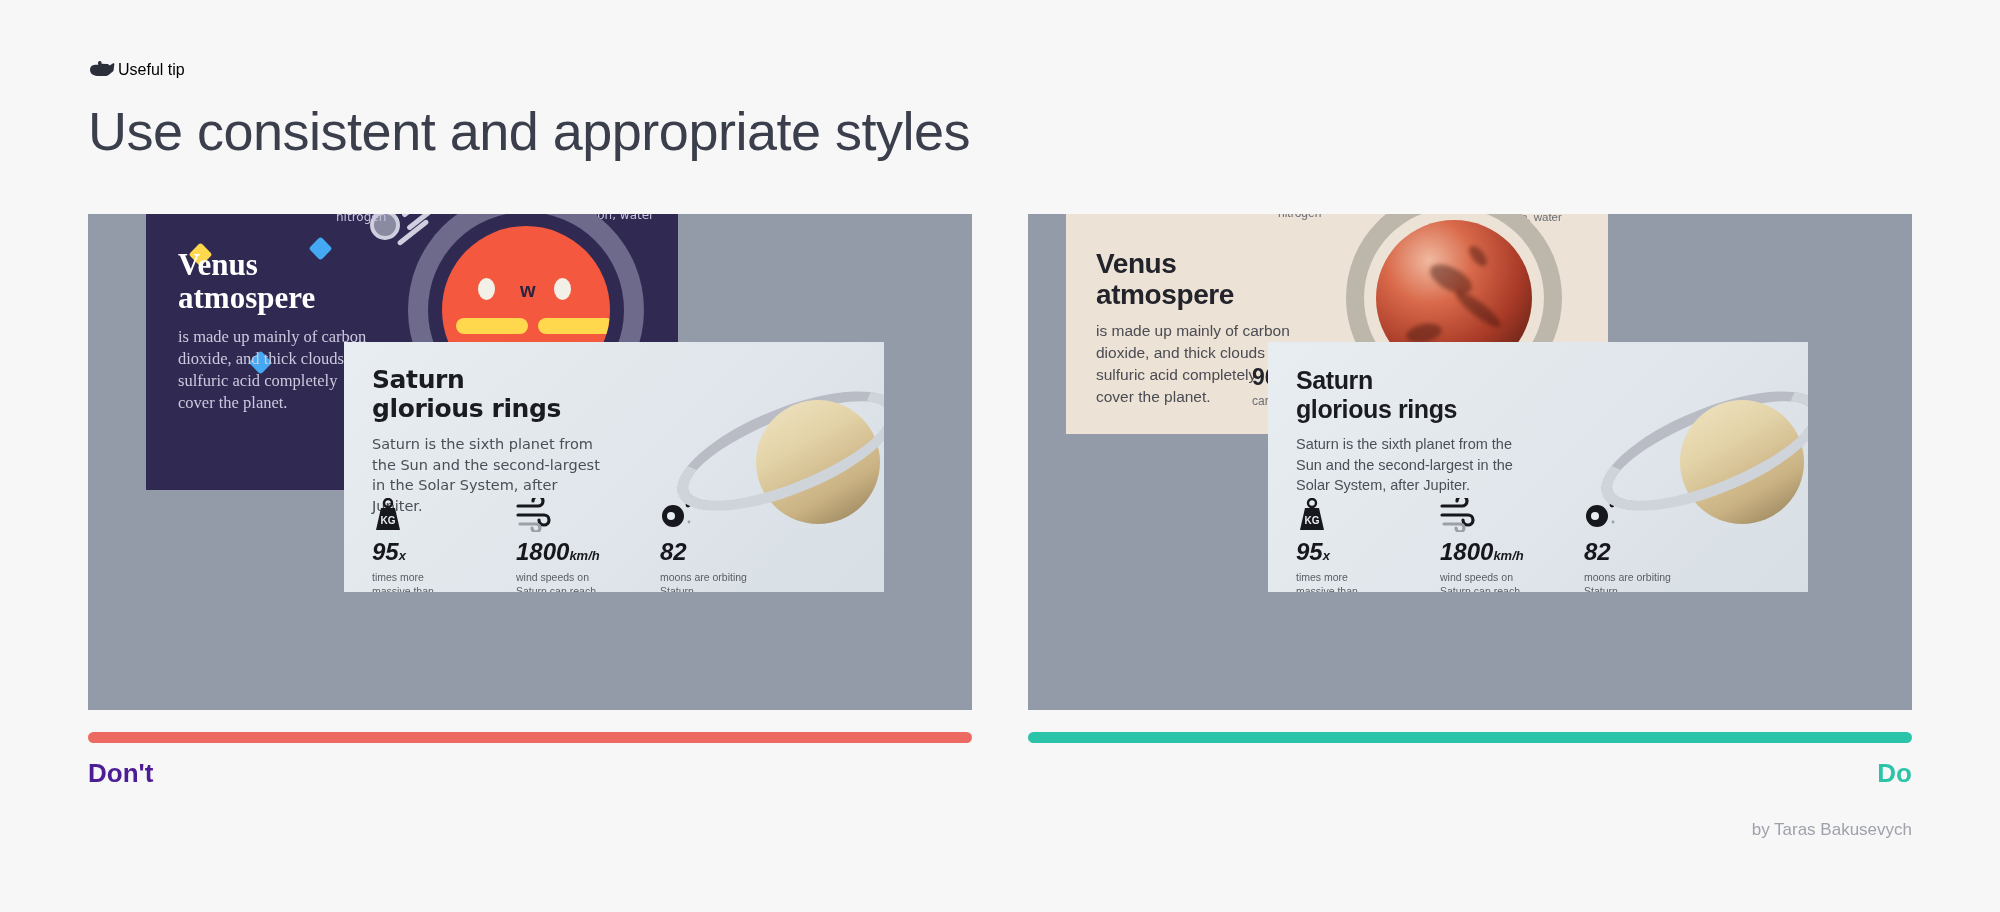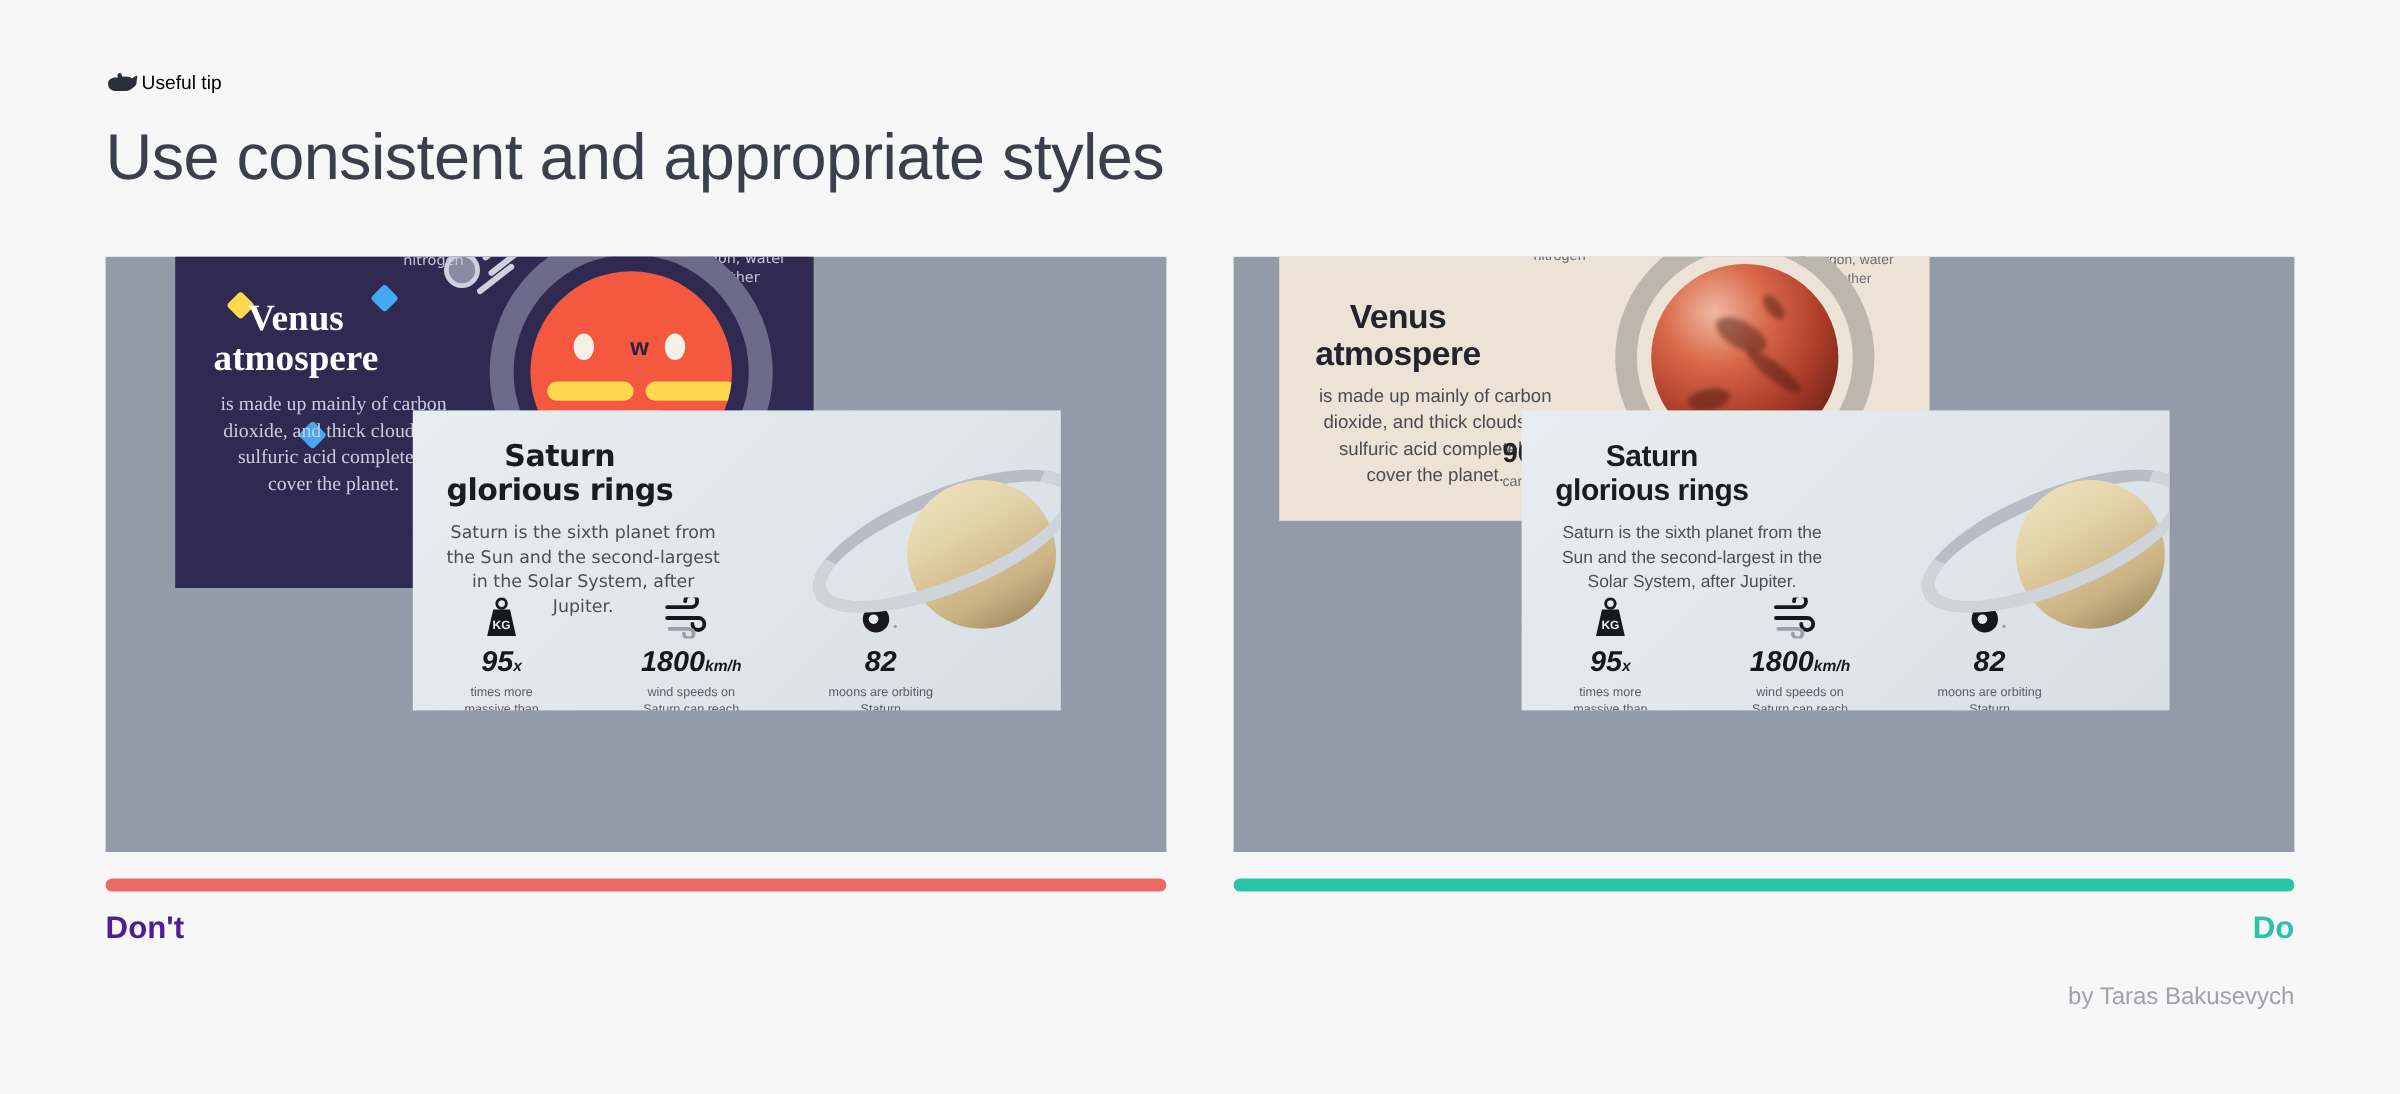--- a/index.html
+++ b/index.html
@@ -29,21 +29,20 @@
   }
 
   
   .panel {
     position: absolute;
     top: 214px;
     width: 884px;
     height: 496px;
     background: #939aa8;
     overflow: hidden;
-    text-align: center;
   }
   .panel.left  { left: 88px; }
   .panel.right { left: 1028px; }
 
   
   .venus-bad {
     position: absolute;
     left: 58px; top: -30px;
     width: 532px; height: 306px;
     background: #302a52;
@@ -201,21 +200,21 @@
   .s-title {
     position: absolute; left: 28px; top: 24px;
     font-weight: bold; font-size: 25px; line-height: 1.14;
     color: #1b1c22; letter-spacing: -0.4px;
   }
   .s-body {
     position: absolute; left: 28px; top: 92px;
     width: 228px; font-size: 14.5px; line-height: 1.42;
     color: #4c4e57;
   }
-  .s-stats { position: absolute; left: 28px; top: 156px; display: flex; gap: 66px; }
+  .s-stats { position: absolute; left: 28px; top: 156px; display: flex; gap: 52px; }
   .s-stat { width: 92px; }
   .s-icon { height: 34px; margin-bottom: 8px; position: relative; }
   .s-val { font-weight: bold; font-size: 24px; color: #17181e; line-height: 1; font-style: italic; }
   .s-val .unit { font-size: 13px; font-weight: bold; }
   .s-desc { margin-top: 6px; font-size: 10.5px; line-height: 1.35; color: #5a5c65; }
   .saturn.bad .s-title { font-family: "DejaVu Sans", sans-serif; }
   .saturn.bad .s-body  { font-family: "DejaVu Sans", sans-serif; }
 
   
   .sat-wrap { position: absolute; right: -30px; top: 10px; width: 250px; height: 210px; }
@@ -241,21 +240,21 @@
   .bar.dont { left: 88px;  width: 884px; background: #ec6a62; }
   .bar.do   { left: 1028px; width: 884px; background: #2bc4a8; }
   .verdict {
     position: absolute; top: 758px;
     font-weight: bold; font-size: 26px;
   }
   .verdict.dont { left: 88px; color: #4c1d95; }
   .verdict.do   { left: 1028px; width: 884px; text-align: right; color: #2bc4a8; }
   .credit {
     position: absolute; left: 1028px; top: 820px; width: 884px;
-    text-align: right; font-size: 20px; color: #9fa2ab;
+    text-align: right; font-size: 17px; color: #9fa2ab;
   }
 </style>
 </head>
 <body>
 
 <div class="tip-row">
   <svg class="hand-icon" viewBox="0 0 30 24">
     <path fill="#2b2f3a" d="M2 11.5c0-2.3 1.6-4.2 3.8-4.6 1.4-.3 3-.3 4.6-.2-.5-1-.6-2-.2-2.8.5-1 1.7-1.3 2.5-.7.7.5 1 1.5.9 2.5l5.3.2c1.2 0 2.2.6 2.8 1.5l3.4-2.1c.6-.4 1.4.1 1.3.8l-.6 4.3c.1 1.4-.5 2.8-1.6 3.7l-3 2.3c-1.3 1-2.9 1.5-4.5 1.5H9c-1.6 0-3.2-.4-4.5-1.3C3 15.8 2 13.8 2 11.5z"></path>
   </svg>
   <div>Useful tip</div>

